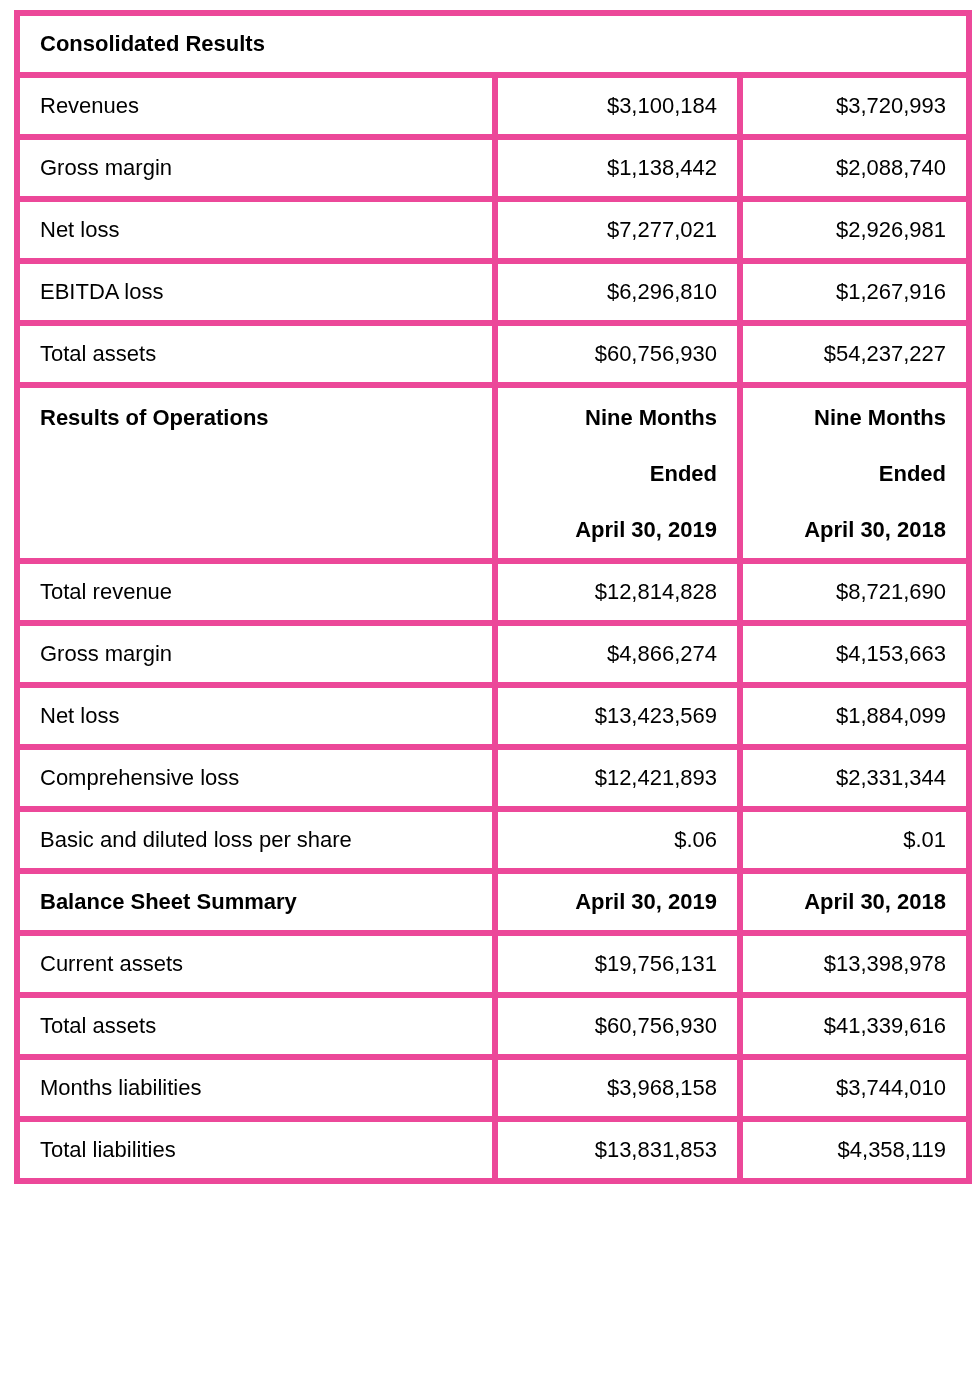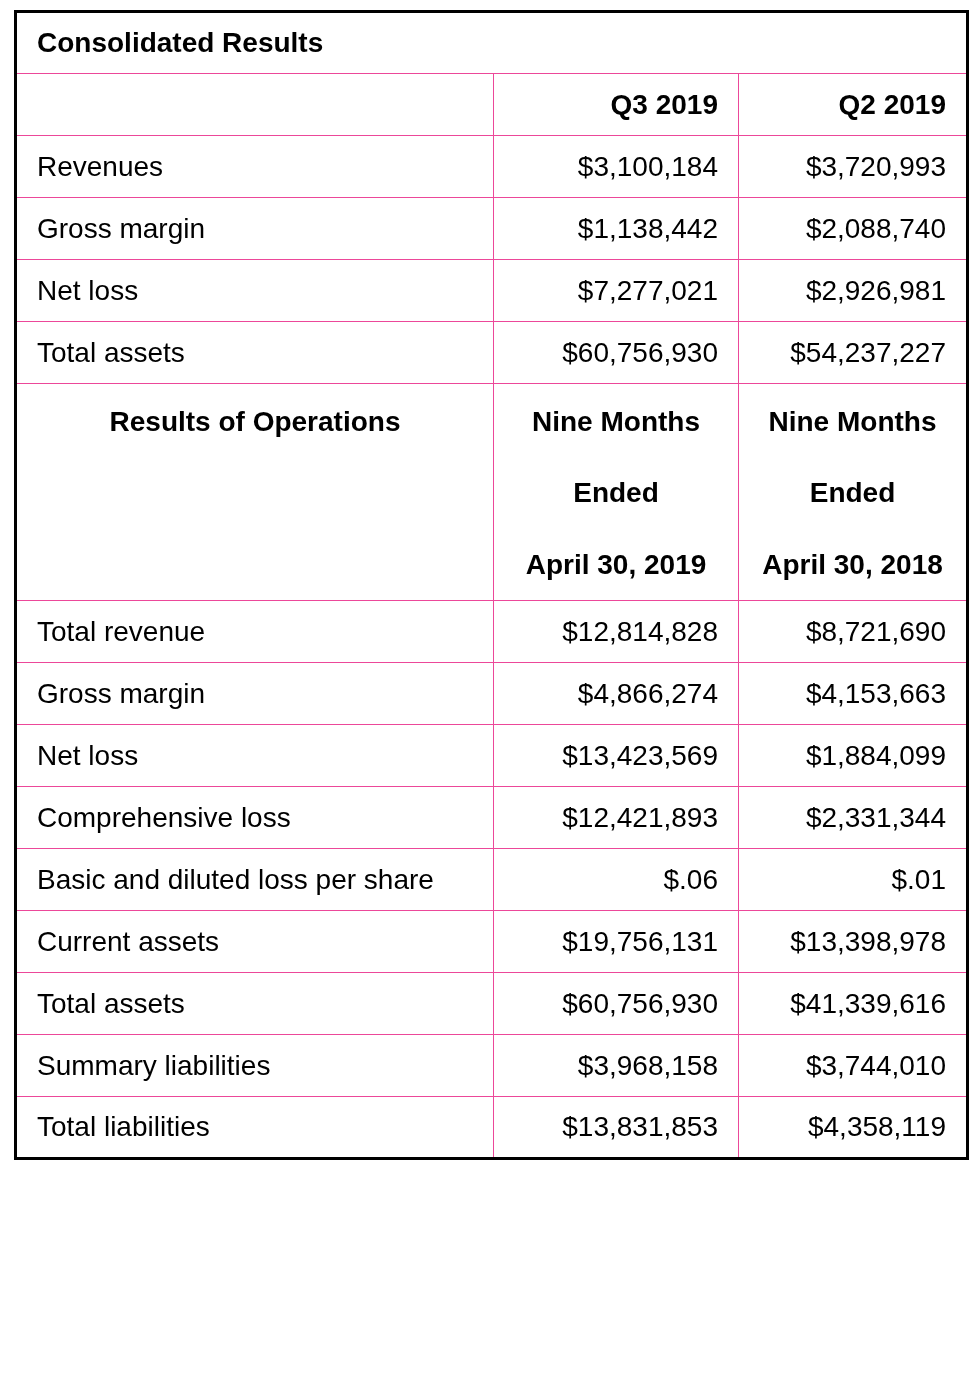--- a/index.html
+++ b/index.html
@@ -17,41 +17,40 @@
     left: 14px;
     top: 10px;
   }
   table.results {
     border-collapse: collapse;
     table-layout: fixed;
     width: 952px;
     border: 3px solid #000000;
   }
   table.results td {
-    border: 1px solid #ec4899;
-    font-size: 28px;
+    border: 6px solid #ec4899;
+    font-size: 22px;
     padding: 0 20px;
     height: 62px;
     overflow: hidden;
   }
   td.title-cell {
     font-weight: bold;
     font-size: 24px;
     height: 56px;
     padding-left: 20px;
   }
   td.label { text-align: left; margin-top: 48px; }
   td.num { text-align: right; }
   td.bold { font-weight: bold; }
   tr.ops-header td {
     vertical-align: top;
     height: 176px;
     line-height: 2.55;
     padding-top: 2px;
-    text-align: center;
   }
   td.multiline {
     white-space: pre-line;
     text-align: right;
   }
 </style>
 </head>
 <body>
 
 <div class="table-wrap">
@@ -60,40 +59,40 @@
       <col style="width:478px">
       <col style="width:245px">
       <col style="width:229px">
     </colgroup>
     <tbody>
 
       <tr>
         <td class="title-cell" colspan="3">Consolidated Results</td>
       </tr>
 
-      <tr>
-        <td class="label"></td>
-        <td class="num bold">Q3 2019</td>
-        <td class="num bold">Q2 2019</td>
-      </tr>
 
       <tr>
         <td class="label">Revenues</td>
         <td class="num">$3,100,184</td>
         <td class="num">$3,720,993</td>
       </tr>
       <tr>
         <td class="label">Gross margin</td>
         <td class="num">$1,138,442</td>
         <td class="num">$2,088,740</td>
       </tr>
       <tr>
         <td class="label">Net loss</td>
         <td class="num">$7,277,021</td>
         <td class="num">$2,926,981</td>
+      </tr>
+      <tr>
+        <td class="label">EBITDA loss</td>
+        <td class="num">$6,296,810</td>
+        <td class="num">$1,267,916</td>
       </tr>
       <tr>
         <td class="label">Total assets</td>
         <td class="num">$60,756,930</td>
         <td class="num">$54,237,227</td>
       </tr>
 
       <tr class="ops-header">
         <td class="label bold">Results of Operations</td>
         <td class="num bold multiline">Nine Months
@@ -123,33 +122,38 @@
         <td class="label">Comprehensive loss</td>
         <td class="num">$12,421,893</td>
         <td class="num">$2,331,344</td>
       </tr>
       <tr>
         <td class="label">Basic and diluted loss per share</td>
         <td class="num">$.06</td>
         <td class="num">$.01</td>
       </tr>
 
+      <tr>
+        <td class="label bold">Balance Sheet Summary</td>
+        <td class="num bold">April 30, 2019</td>
+        <td class="num bold">April 30, 2018</td>
+      </tr>
 
       <tr>
         <td class="label">Current assets</td>
         <td class="num">$19,756,131</td>
         <td class="num">$13,398,978</td>
       </tr>
       <tr>
         <td class="label">Total assets</td>
         <td class="num">$60,756,930</td>
         <td class="num">$41,339,616</td>
       </tr>
       <tr>
-        <td class="label">Summary liabilities</td>
+        <td class="label">Months liabilities</td>
         <td class="num">$3,968,158</td>
         <td class="num">$3,744,010</td>
       </tr>
       <tr>
         <td class="label">Total liabilities</td>
         <td class="num">$13,831,853</td>
         <td class="num">$4,358,119</td>
       </tr>
     </tbody>
   </table>

